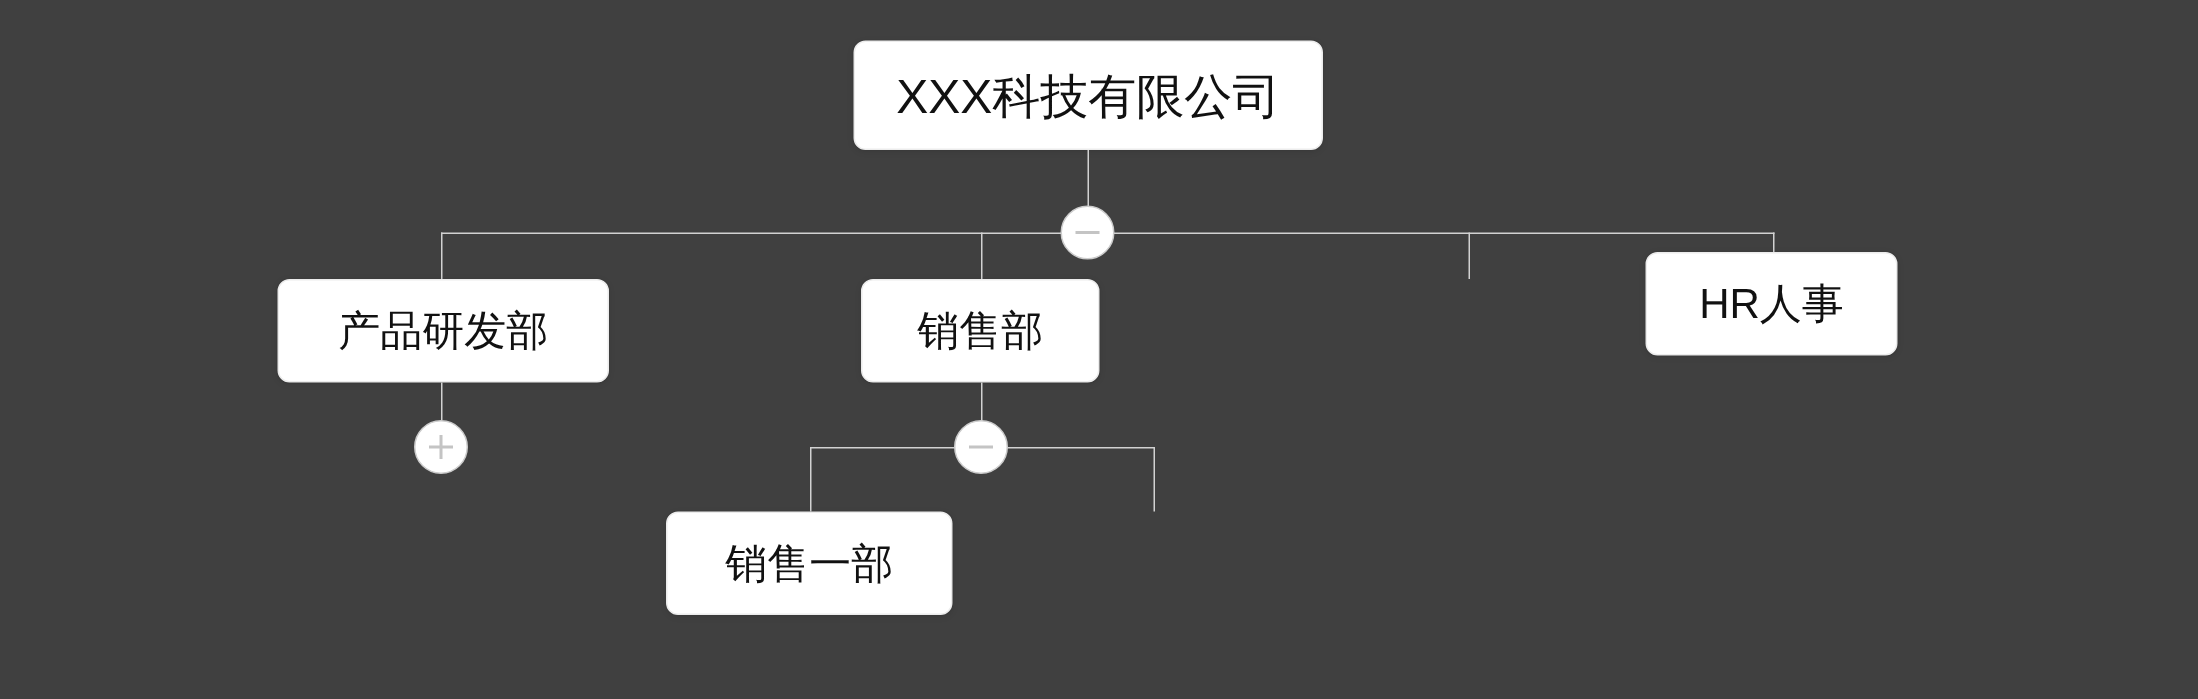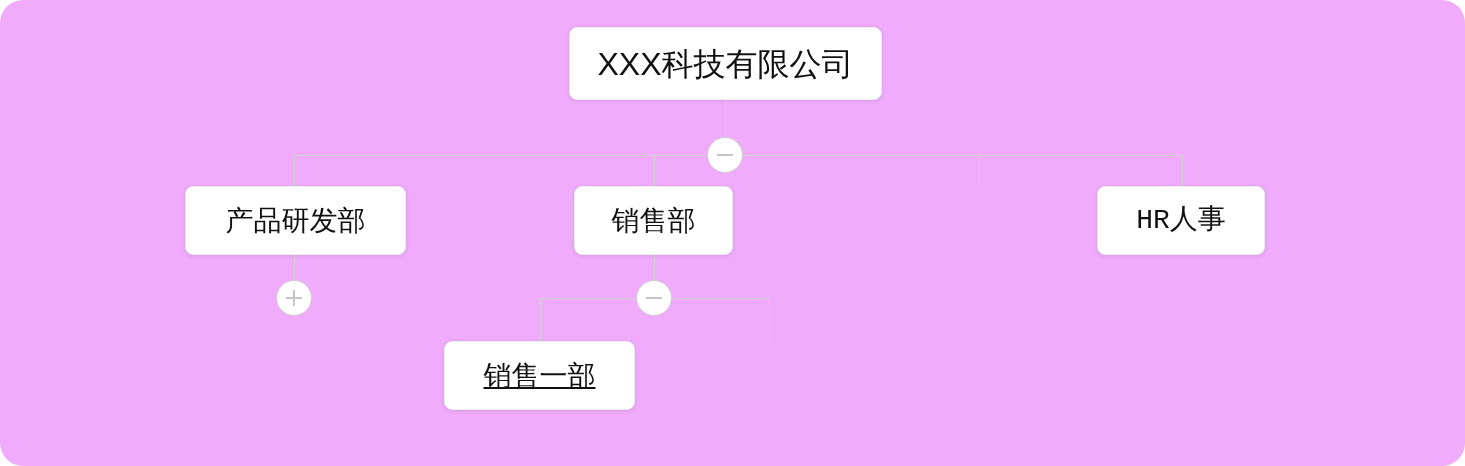--- a/index.html
+++ b/index.html
@@ -10,23 +10,22 @@
   }
   body {
     font-family: "Liberation Sans", "DejaVu Sans", sans-serif;
     -webkit-font-smoothing: antialiased;
   }
 
   #chart-canvas {
     position: relative;
     width: 1465px;
     height: 466px;
-    background: #f0abfc;
+    background: #404040;
     overflow: hidden;
-    border-radius: 23px;
   }
 
   
   .line {
     position: absolute;
     background: #d2d2d2;
   }
   .line-v { width: 1px; }
   .line-h { height: 1px; }
 
@@ -46,21 +45,21 @@
     user-select: none;
     cursor: pointer;
   }
   .node-label {
     display: block;
     line-height: 1;
   }
 
   .node-root       { font-size: 32px; }
   .node-level2     { font-size: 28px; }
-  .node-level3     { font-size: 28px; text-decoration: underline; }
+  .node-level3     { font-size: 28px; }
 
   
   .toggle {
     position: absolute;
     box-sizing: border-box;
     width: 36px;
     height: 36px;
     border-radius: 50%;
     border: 1px solid #cccccc;
     background: #ffffff;
@@ -110,21 +109,21 @@
 
   <div class="node node-level2" style="left:574px; top:186px; width:159px; height:69px;">
     <span class="node-label">销售部</span>
   </div>
 
   <div class="node node-level2" style="left:185px; top:186px; width:221px; height:69px;">
     <span class="node-label">产品研发部</span>
   </div>
 
 
-  <div class="node node-level2" style="left:1097px; top:186px; width:168px; height:69px;font-family:Liberation Mono, monospace;">
+  <div class="node node-level2" style="left:1097px; top:168px; width:168px; height:69px;">
     <span class="node-label">HR人事</span>
   </div>
 
   <div class="line line-v" style="left:294px; top:255px; height:25px;"></div>
   <div class="toggle" style="left:276px; top:280px;">
     <span class="bar-h"></span>
     <span class="bar-v"></span>
   </div>
 
   <div class="line line-v" style="left:654px; top:255px; height:43px;"></div>

